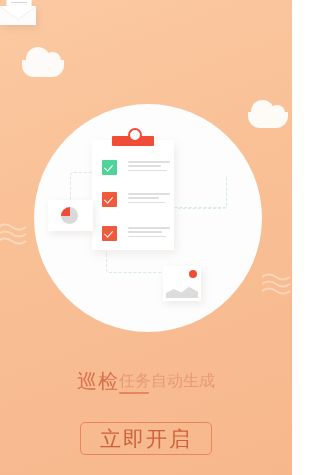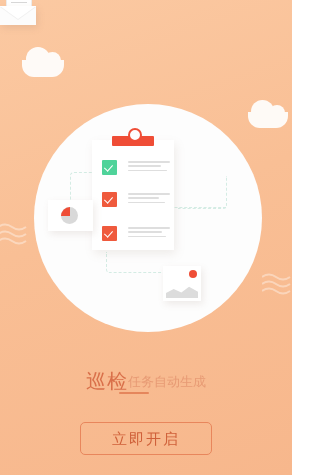--- a/index.html
+++ b/index.html
@@ -259,21 +259,21 @@
     white-space: nowrap;
   }
   .caption-main {
     font-size: 20px;
     letter-spacing: 1px;
     color: #d9704a;
     vertical-align: middle;
     font-family: Liberation Serif, serif;
   }
   .caption-sub {
-    font-size: 13px;
+    font-size: 16px;
     color: #e79a74;
     vertical-align: middle;
     margin-left: 0;
     position: relative;
     padding-bottom: 2px;
   }
   .caption-underline {
     position: absolute;
     left: 119px;
     top: 392px;
@@ -292,21 +292,21 @@
     display: flex;
     justify-content: center;
   }
   .cta-button {
     width: 132px;
     height: 33px;
     border: 1.4px solid #e8865c;
     border-radius: 5px;
     background: transparent;
     color: #cf6039;
-    font-size: 15px;
+    font-size: 21px;
     letter-spacing: 2px;
     font-family: "Liberation Sans", "DejaVu Sans", sans-serif;
     cursor: pointer;
     line-height: 1;
     padding: 0;
   }
 </style>
 </head>
 <body>
 

